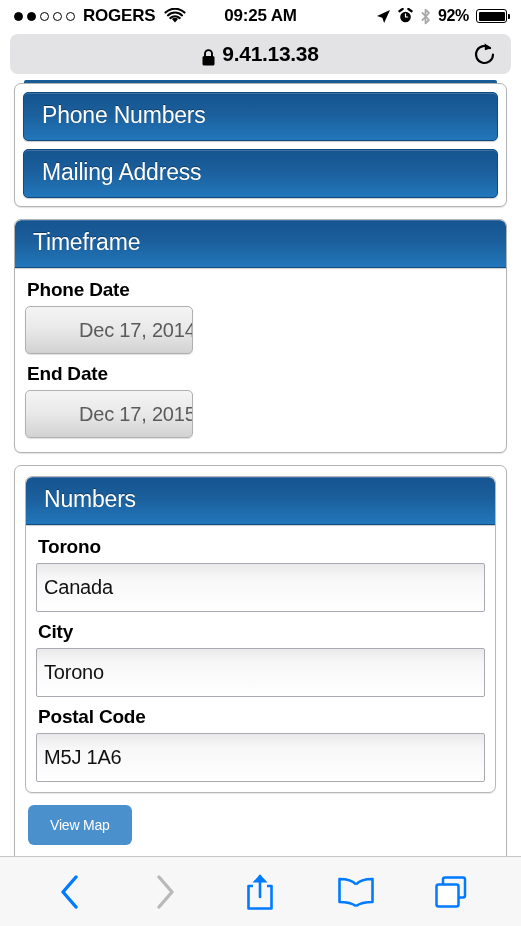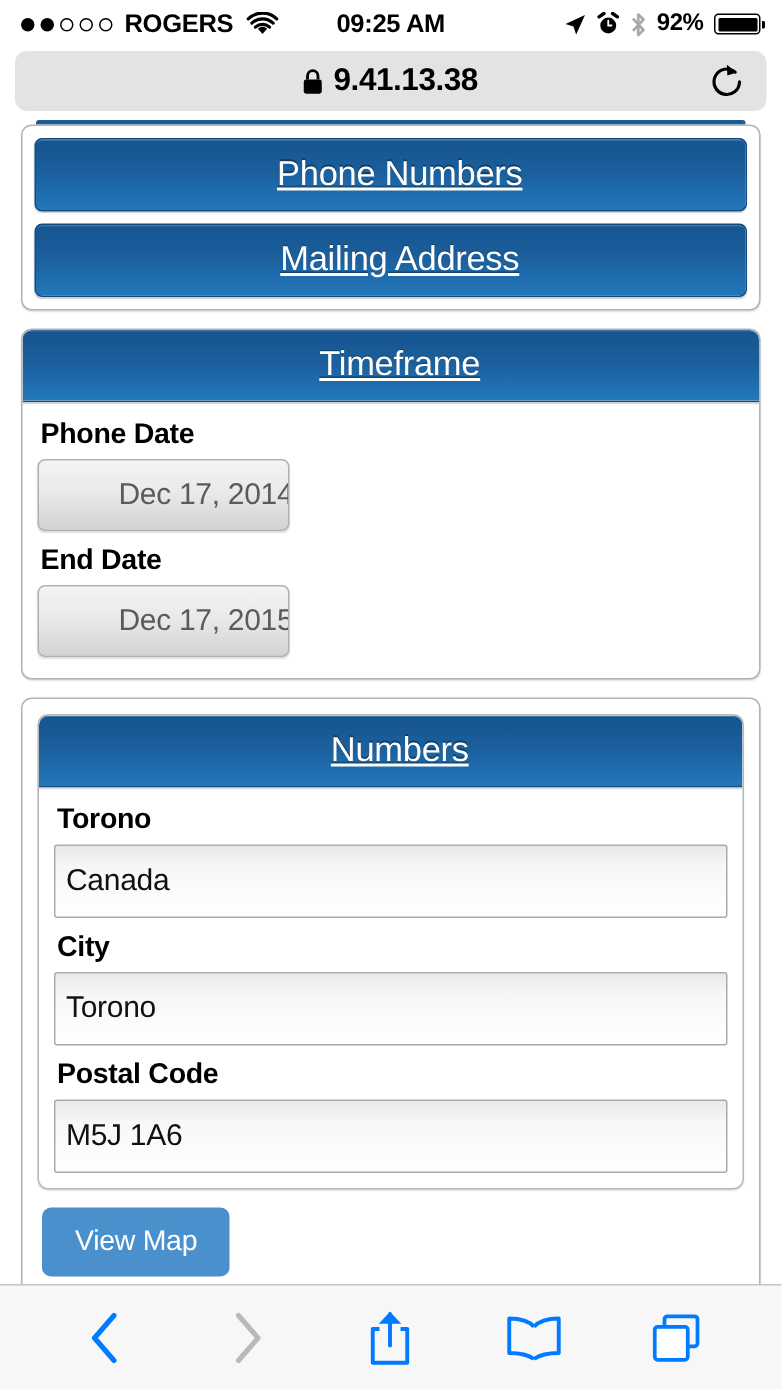--- a/index.html
+++ b/index.html
@@ -97,21 +97,21 @@
     border-radius: 8px;
     display: flex;
     align-items: center;
     position: relative;
     padding: 0 14px;
   }
   .url-center {
     position: absolute;
     left: 0; right: 0;
     display: flex;
-    align-items: center;
+    align-items: flex-end;
     justify-content: center;
     gap: 7px;
     pointer-events: none;
   }
   .url-text {
     font-size: 21px;
     font-weight: bold;
     color: #000;
     letter-spacing: -0.3px;
   }
@@ -156,23 +156,22 @@
     background: linear-gradient(to bottom, #15548f 0%, #1b5f9c 45%, #2277bb 100%);
     color: #fff;
     font-size: 23px;
     font-weight: normal;
     letter-spacing: -0.2px;
     padding: 9px 6px 11px 18px;
     text-shadow: 0 -1px 0 rgba(0,0,0,0.35);
     border-radius: 5px;
     border: 1px solid #104a80;
     box-shadow: inset 0 1px 0 rgba(255,255,255,0.18), 0 1px 1px rgba(0,0,0,0.2);
-    text-align: center;
+    text-align: left;
     cursor: pointer;
-    text-decoration: underline;
   }
   .bar + .bar { margin-top: 8px; }
   .bar.flush {
     border-radius: 6px 6px 0 0;
     border: none;
     border-bottom: 1px solid #0f4a80;
   }
 
   .card-body { padding: 2px 10px 10px 10px; }
   .card-body.tall { padding-bottom: 14px; }
@@ -242,21 +241,21 @@
     outline: none;
   }
 
   .btn-map {
     display: inline-block;
     background: #4a90cd;
     color: #fff;
     border: none;
     border-radius: 6px;
     font-family: "Liberation Sans", sans-serif;
-    font-size: 19px;
+    font-size: 14px;
     letter-spacing: -0.2px;
     padding: 12px 22px;
     margin: 12px 0 6px 3px;
     cursor: pointer;
   }
 
   
   .toolbar {
     position: absolute;
     left: 0; right: 0; bottom: 0;

